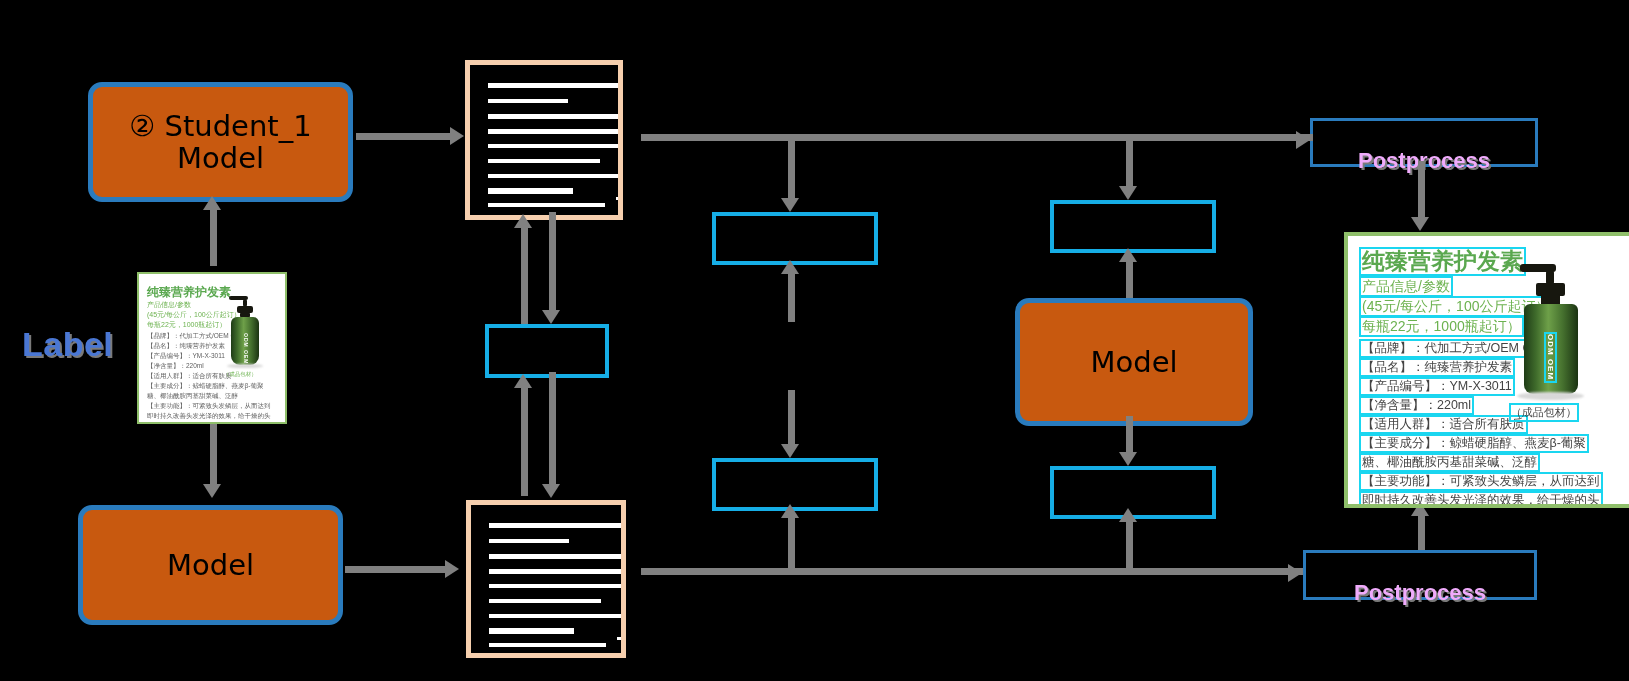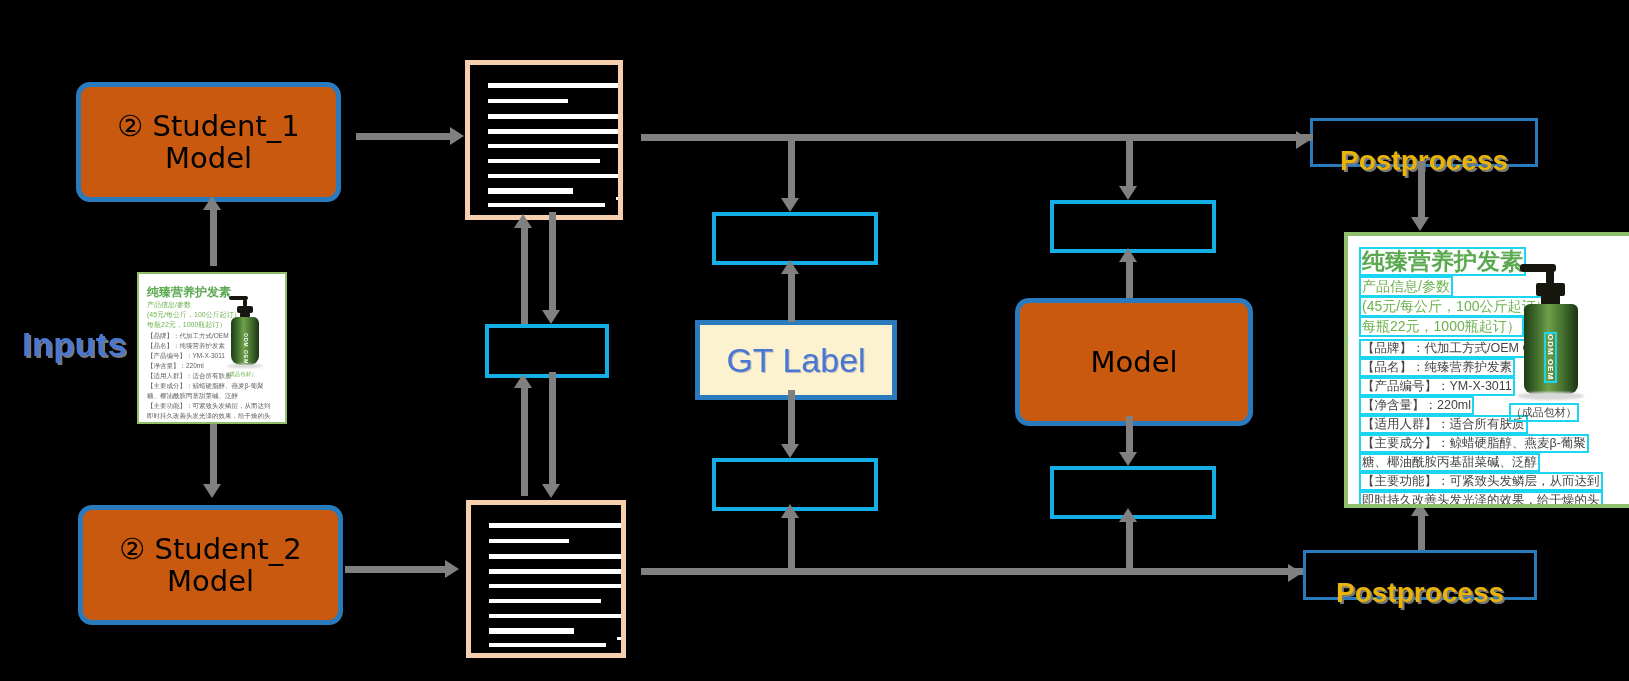--- a/index.html
+++ b/index.html
@@ -34,21 +34,21 @@
   }
 
   
   .cyanbox{border:4px solid #16aee6;background:transparent;}
 
   
   .ppbox{
     border:3px solid #2a7bbd;background:transparent;
     display:flex;align-items:center;justify-content:center;
   }
-  .ppbox span{color:#eab308;font-size:28px;font-weight:bold;
+  .ppbox span{color:#f0abfc;font-size:22px;font-weight:bold;
               text-shadow:2px 2px 0 #7a7a7a;margin-top:36px;}
 
   
   .respmap{background:#000;border:5px solid #f6cfae;overflow:hidden;}
   .rline{position:absolute;background:#fff;height:4px;}
 
   
   .hline{background:#808080;height:7px;}
   .vline{background:#808080;width:7px;}
   .arrow-r{width:0;height:0;border-top:9px solid transparent;
@@ -84,45 +84,41 @@
     writing-mode:vertical-rl;letter-spacing:1px;outline:2px solid #1ad6f0;}
   .bottle-cap{position:absolute;color:#444;font-size:11px;white-space:nowrap;
     outline:2px solid #1ad6f0;}
 </style>
 </head>
 <body>
 
 <div id="stage">
 
 
-  <div class="abs bluetitle" style="left:22px;top:325px;font-size:34px;">Inputs</div>
-
-  <div class="abs modelbox" style="left:76px;top:82px;width:255px;height:110px;">
+  <div class="abs bluetitle" style="left:22px;top:325px;font-size:34px;">Label</div>
+
+  <div class="abs modelbox" style="left:88px;top:82px;width:255px;height:110px;">
     <div>
       <div>② Student_1</div>
       <div>Model</div>
     </div>
   </div>
 
   <div class="abs modelbox" style="left:78px;top:505px;width:255px;height:110px;">
     <div>
-      <div>② Student_2</div>
       <div>Model</div>
     </div>
   </div>
 
   <div class="abs modelbox" style="left:1015px;top:298px;width:228px;height:118px;">
     <div>
       <div>Model</div>
     </div>
   </div>
 
-  <div class="abs gtbox" style="left:695px;top:320px;width:192px;height:70px;">
-    <span>GT Label</span>
-  </div>
 
   <div class="abs ppbox" style="left:1310px;top:118px;width:222px;height:43px;">
     <span>Postprocess</span>
   </div>
 
   <div class="abs ppbox" style="left:1303px;top:550px;width:228px;height:44px;">
     <span>Postprocess</span>
   </div>
 
   <div class="abs cyanbox" style="left:712px;top:212px;width:158px;height:45px;"></div>

